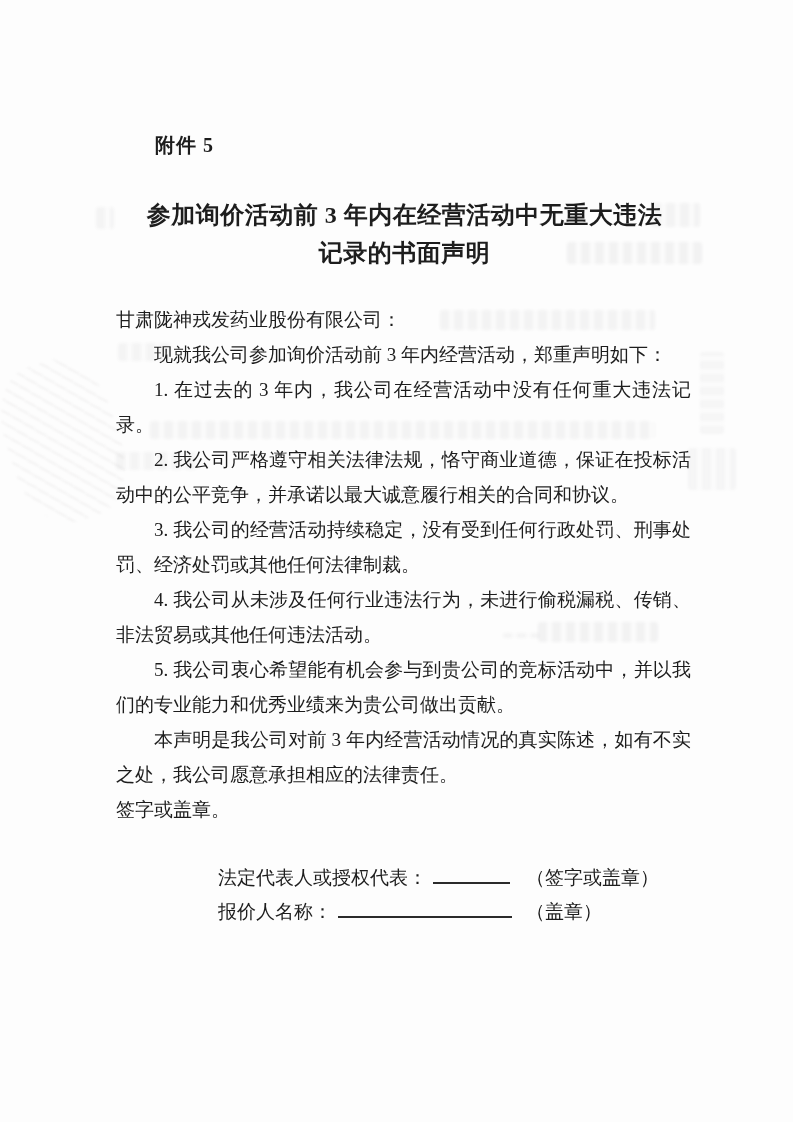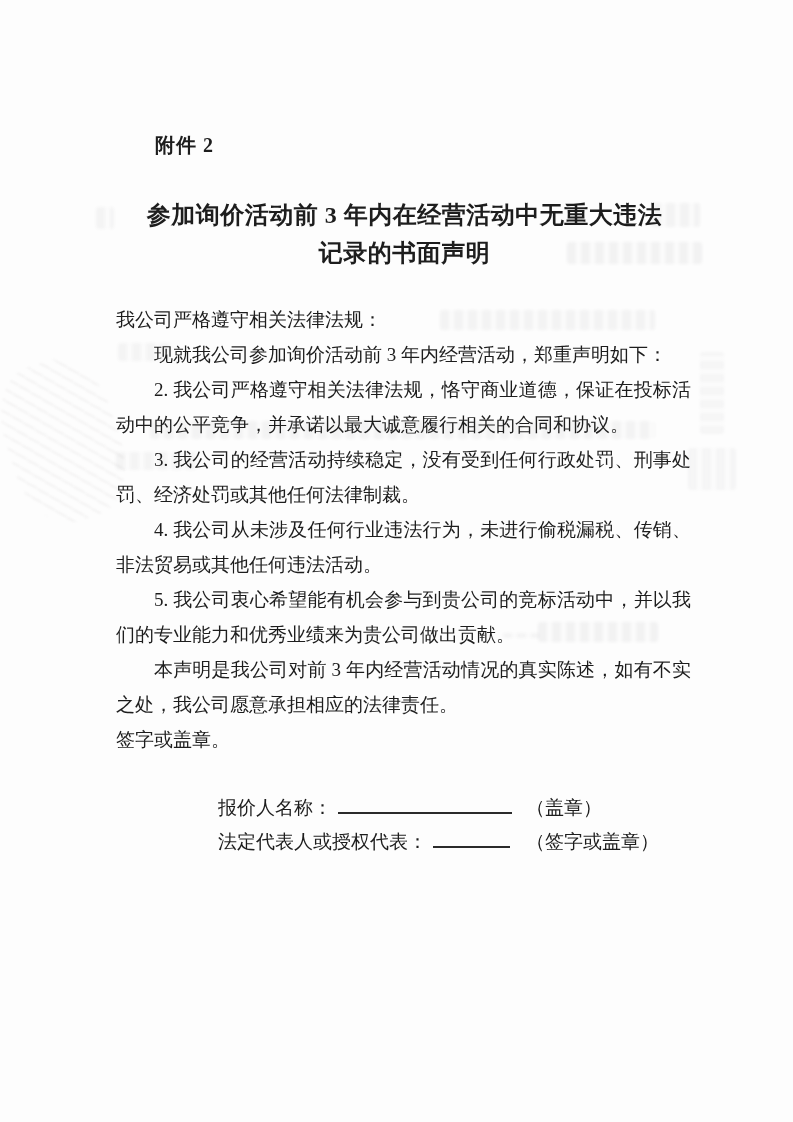--- a/index.html
+++ b/index.html
@@ -107,43 +107,44 @@
     transform: rotate(-18deg);
     border-radius: 40%;
     pointer-events: none;
   }
 </style>
 </head>
 <body>
 
 <div class="page">
 
-  <div class="attachment">附件 2</div>
+  <div class="attachment">附件 5</div>
 
   <h1 class="title">
     <span class="title-line">参加询价活动前 3 年内在经营活动中无重大违法</span>
     <span class="title-line">记录的书面声明</span>
   </h1>
 
   <div class="content">
-    <p class="no-indent">我公司严格遵守相关法律法规：</p>
+    <p class="no-indent">甘肃陇神戎发药业股份有限公司：</p>
     <p class="indent">现就我公司参加询价活动前 3 年内经营活动，郑重声明如下：</p>
+    <p class="indent">1. 在过去的 3 年内，我公司在经营活动中没有任何重大违法记录。</p>
     <p class="indent">2. 我公司严格遵守相关法律法规，恪守商业道德，保证在投标活动中的公平竞争，并承诺以最大诚意履行相关的合同和协议。</p>
     <p class="indent">3. 我公司的经营活动持续稳定，没有受到任何行政处罚、刑事处罚、经济处罚或其他任何法律制裁。</p>
     <p class="indent">4. 我公司从未涉及任何行业违法行为，未进行偷税漏税、传销、非法贸易或其他任何违法活动。</p>
     <p class="indent">5. 我公司衷心希望能有机会参与到贵公司的竞标活动中，并以我们的专业能力和优秀业绩来为贵公司做出贡献。</p>
     <p class="indent">本声明是我公司对前 3 年内经营活动情况的真实陈述，如有不实之处，我公司愿意承担相应的法律责任。</p>
     <p class="no-indent">签字或盖章。</p>
 
     <div class="signature">
       <div class="sig-row">
-        <span>报价人名称：</span><span class="sig-line sig-line-long"></span><span>（盖章）</span>
+        <span>法定代表人或授权代表：</span><span class="sig-line sig-line-short"></span><span>（签字或盖章）</span>
       </div>
       <div class="sig-row">
-        <span>法定代表人或授权代表：</span><span class="sig-line sig-line-short"></span><span>（签字或盖章）</span>
+        <span>报价人名称：</span><span class="sig-line sig-line-long"></span><span>（盖章）</span>
       </div>
     </div>
   </div>
 
   <div class="art art-title-right"></div>
   <div class="art art-title-left"></div>
   <div class="art art-subtitle"></div>
   <div class="art art-salutation"></div>
   <div class="art art-intro-left"></div>
   <div class="art art-margin-col"></div>

